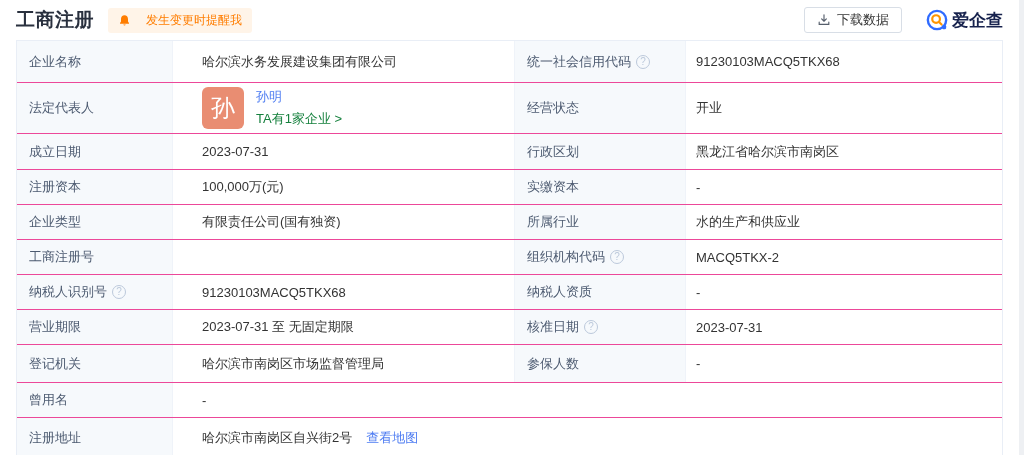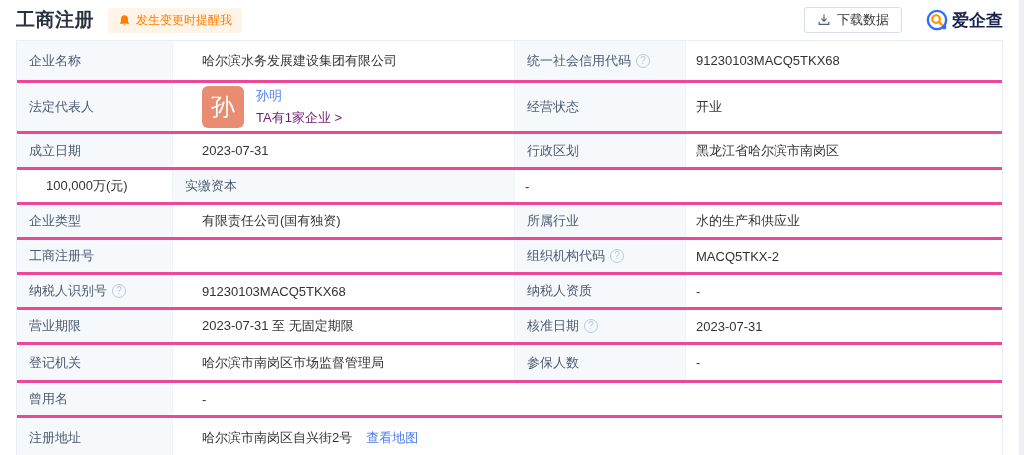--- a/index.html
+++ b/index.html
@@ -3,53 +3,53 @@
 <meta charset="utf-8">
 <style>
   * { margin:0; padding:0; box-sizing:border-box; }
   html,body { width:1024px; height:455px; overflow:hidden; background:#eef0f3;
               font-family:"Liberation Sans","DejaVu Sans",sans-serif; }
   .card { position:absolute; left:0; top:0; width:1019px; height:455px; background:#fff; padding:0 16px; }
 
   
   .hdr { height:40px; display:flex; align-items:center; }
   .hdr-title { font-size:19px; font-weight:bold; color:#29303e; letter-spacing:.5px; }
-  .notify-badge { margin-left:14px; display:flex; align-items:center; gap:5px;
+  .notify-badge { margin-left:14px; display:flex; align-items:center; gap:15px;
                   background:#fff4e8; border-radius:3px; padding:4px 10px; cursor:pointer; }
   .notify-badge span { font-size:12px; color:#ff7d00; }
   .hdr-spacer { flex:1; }
   .dl-btn { display:flex; align-items:center; gap:6px; height:26px; padding:0 12px;
             background:#fff; border:1px solid #d8dee6; border-radius:3px; cursor:pointer; }
   .dl-btn span { font-size:13px; color:#333; }
   .brand { margin-left:24px; display:flex; align-items:center; gap:4px; cursor:pointer; }
   .brand-text { font-size:17px; font-weight:bold; color:#17224d; }
 
   
   .tbl { border:1px solid #e9eef6; }
-  .row { display:grid; grid-template-columns:156px 342px 171px 1fr; border-bottom:3px solid #ec4899; }
+  .row { display:grid; grid-template-columns:156px 342px 171px 1fr; border-bottom:1px solid #ec4899; }
   .row:last-child { border-bottom:none; }
   .row.full { grid-template-columns:156px 1fr; }
   .h42{height:42px} .h51{height:51px} .h36{height:36px} .h35{height:35px} .h38{height:38px} .h40{height:40px}
   .cell { display:flex; align-items:center; font-size:13px; }
   .lbl { background:#f6f9fc; color:#4c5a70; padding:0 12px; border-right:1px solid #eff3f9; }
   .val { color:#333; padding:0 10px 0 29px; }
   .val.v2 { padding:0 10px; }
   .val.v1 { border-right:1px solid #eff3f9; }
 
   .help { display:inline-flex; align-items:center; justify-content:center; width:14px; height:14px;
           margin-left:5px; border:1px solid #bcc9db; border-radius:50%; color:#bcc9db;
           font-size:10px; line-height:1; cursor:pointer; flex:none; }
 
   
   .rep { gap:12px; }
   .avatar { width:42px; height:42px; border-radius:6px; background:#e98d72; color:#fff;
             font-size:24px; display:flex; align-items:center; justify-content:center; cursor:pointer; flex:none; }
   .rep-info { display:flex; flex-direction:column; gap:4px; }
   .link-blue { color:#4f7df2; cursor:pointer; text-decoration:none; }
-  .link-orange { color:#701a75; cursor:pointer; text-decoration:none; }
+  .link-orange { color:#15803d; cursor:pointer; text-decoration:none; }
   .map-link { margin-left:14px;font-family:Liberation Serif, serif; }
 
   svg { display:block; }
 </style>
 </head>
 <body>
 
 <div class="card">
 
   <div class="hdr">
@@ -110,20 +110,21 @@
     </div>
 
     <div class="row h36">
       <div class="cell lbl">成立日期</div>
       <div class="cell val v1">2023-07-31</div>
       <div class="cell lbl">行政区划</div>
       <div class="cell val v2">黑龙江省哈尔滨市南岗区</div>
     </div>
 
     <div class="row h35">
+      <div class="cell lbl">注册资本</div>
       <div class="cell val v1">100,000万(元)</div>
       <div class="cell lbl">实缴资本</div>
       <div class="cell val v2">-</div>
     </div>
 
     <div class="row h35">
       <div class="cell lbl">企业类型</div>
       <div class="cell val v1">有限责任公司(国有独资)</div>
       <div class="cell lbl">所属行业</div>
       <div class="cell val v2">水的生产和供应业</div>

